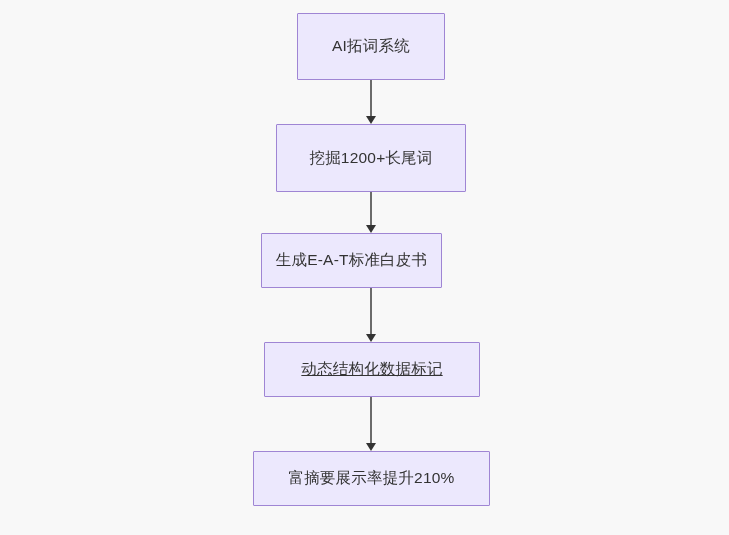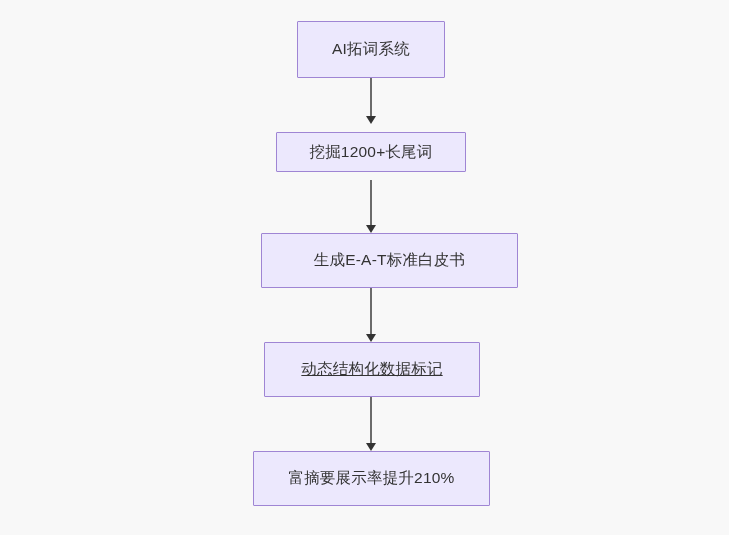--- a/index.html
+++ b/index.html
@@ -57,29 +57,29 @@
 
   <div class="edge" style="left:370px; top:180px; height:45px;"></div>
   <div class="arrowhead" style="left:365.5px; top:225px;"></div>
 
   <div class="edge" style="left:370px; top:288px; height:46px;"></div>
   <div class="arrowhead" style="left:365.5px; top:334px;"></div>
 
   <div class="edge" style="left:370px; top:397px; height:46px;"></div>
   <div class="arrowhead" style="left:365.5px; top:443px;"></div>
 
-  <div class="node" style="left:297px; top:21px; width:148px; height:57px;">
+  <div class="node" style="left:297px; top:13px; width:148px; height:67px;">
     <span>AI拓词系统</span>
   </div>
 
-  <div class="node" style="left:276px; top:132px; width:190px; height:40px;">
+  <div class="node" style="left:276px; top:124px; width:190px; height:68px;">
     <span>挖掘1200+长尾词</span>
   </div>
 
-  <div class="node" style="left:261px; top:233px; width:257px; height:55px;">
+  <div class="node" style="left:261px; top:233px; width:181px; height:55px;">
     <span>生成E-A-T标准白皮书</span>
   </div>
 
   <div class="node" style="left:264px; top:342px; width:216px; height:55px;text-decoration:underline;">
     <span>动态结构化数据标记</span>
   </div>
 
   <div class="node" style="left:253px; top:451px; width:237px; height:55px;text-align:right;">
     <span>富摘要展示率提升210%</span>
   </div>

